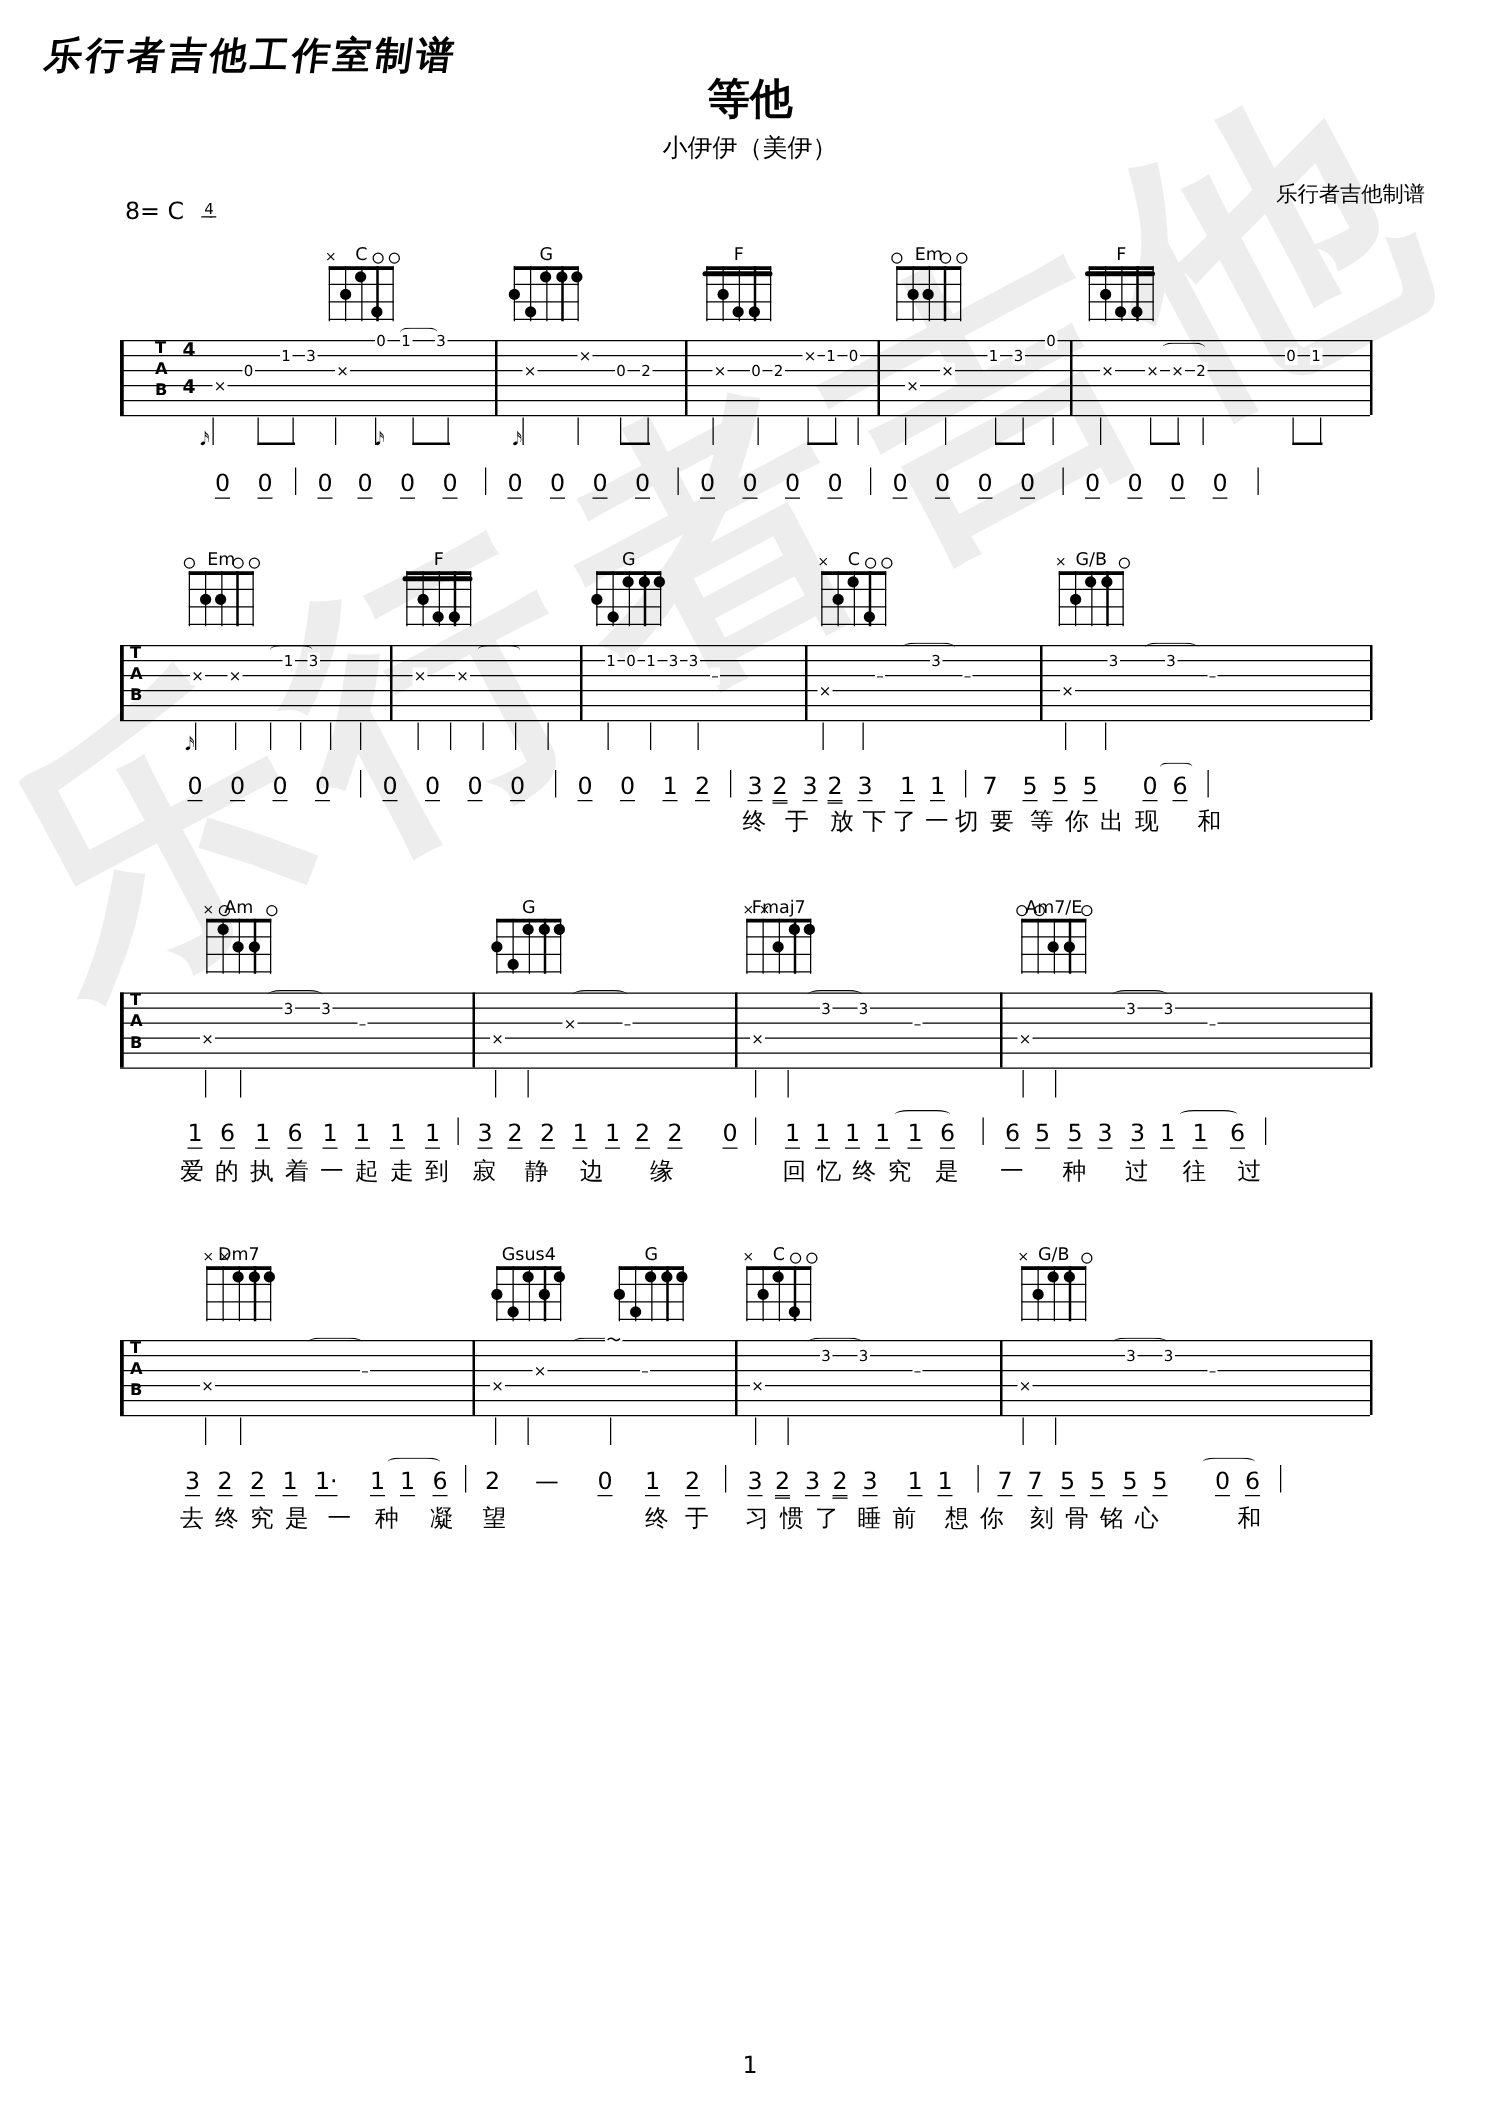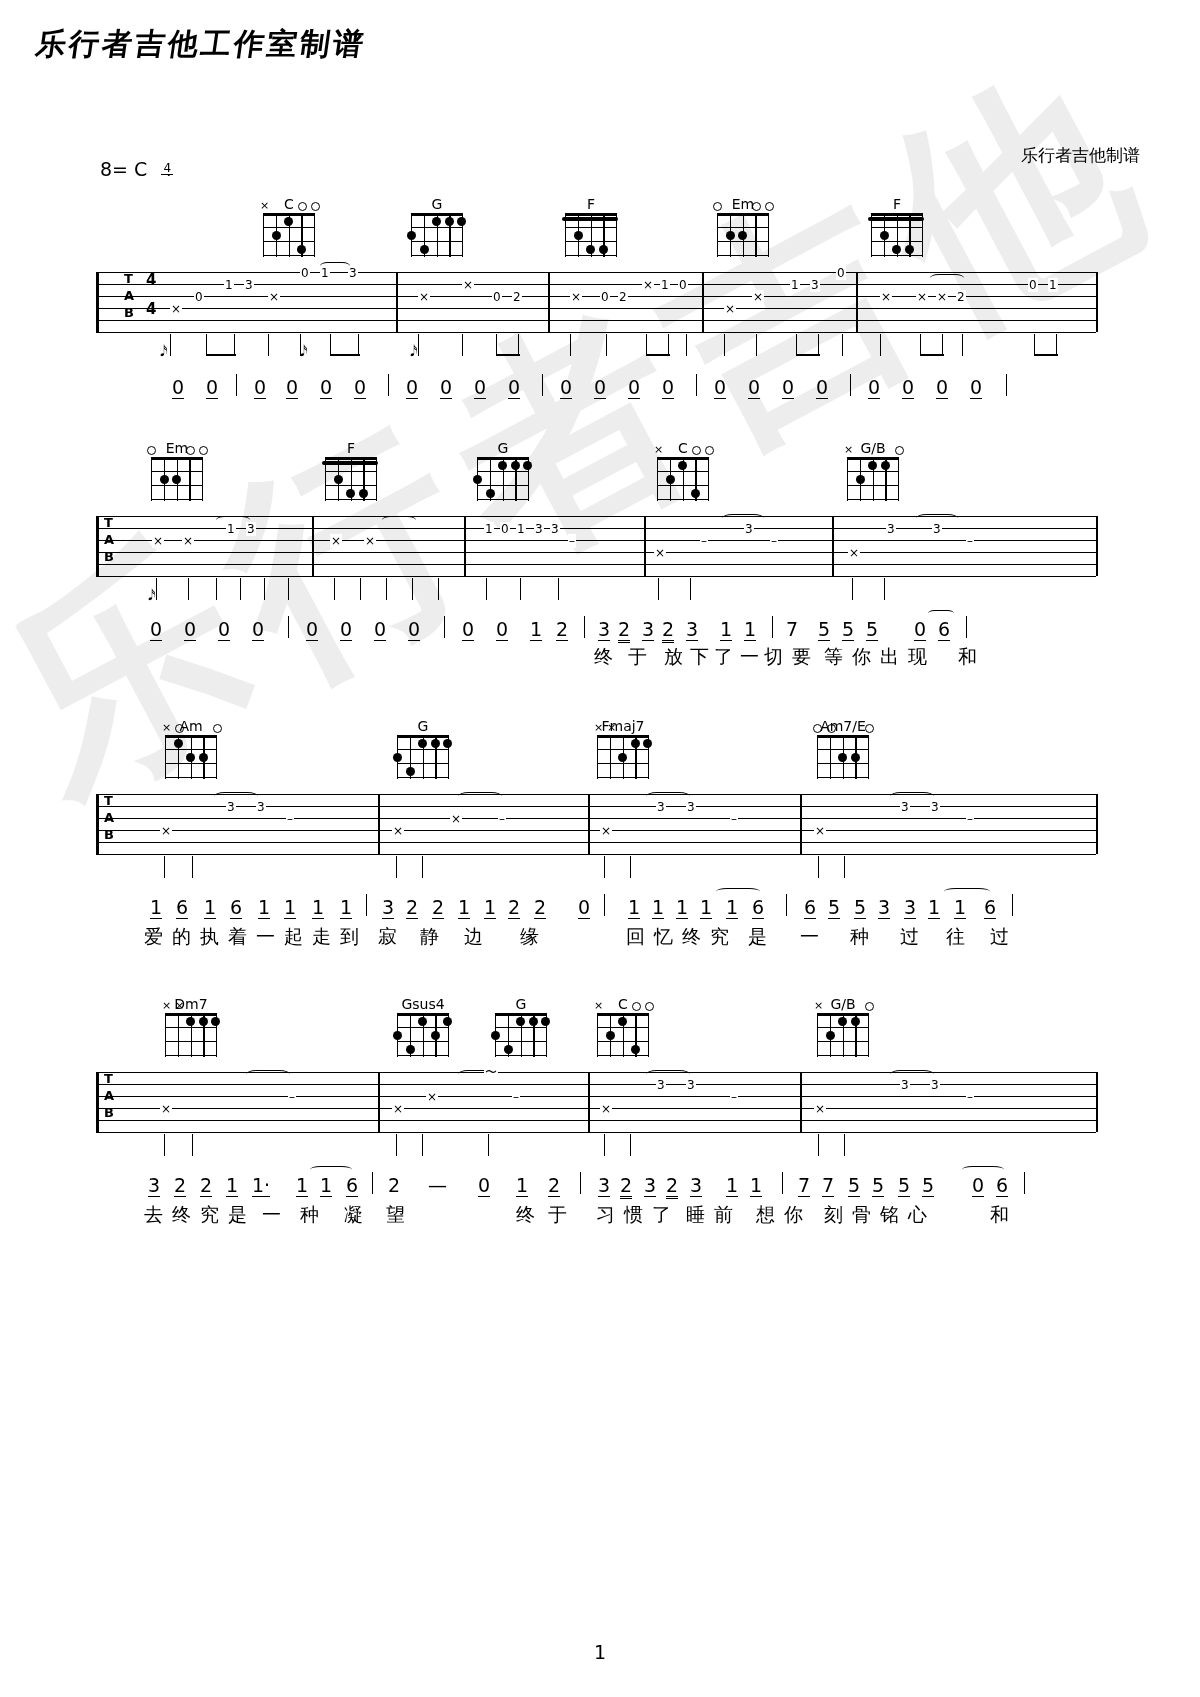--- a/index.html
+++ b/index.html
@@ -67,20 +67,22 @@
   .melarc{position:absolute;border-top:1.3px solid #000;border-radius:50%/100%;height:6px;}
 </style>
 </head>
 <body>
 
 <div class="page">
 
   <div class="watermark">乐行者吉他</div>
 
   <div class="studio-stamp">乐行者吉他工作室制谱</div>
+  <div class="song-title">等他</div>
+  <div class="song-artist">小伊伊（美伊）</div>
   <div class="credit">乐行者吉他制谱</div>
   <div class="keysig">
     <span>8= C</span>
     <span class="frac">
       <span class="num">4</span>
       <span class="den">4</span>
     </span>
   </div>
 
   <div class="system" style="top:196px;">

